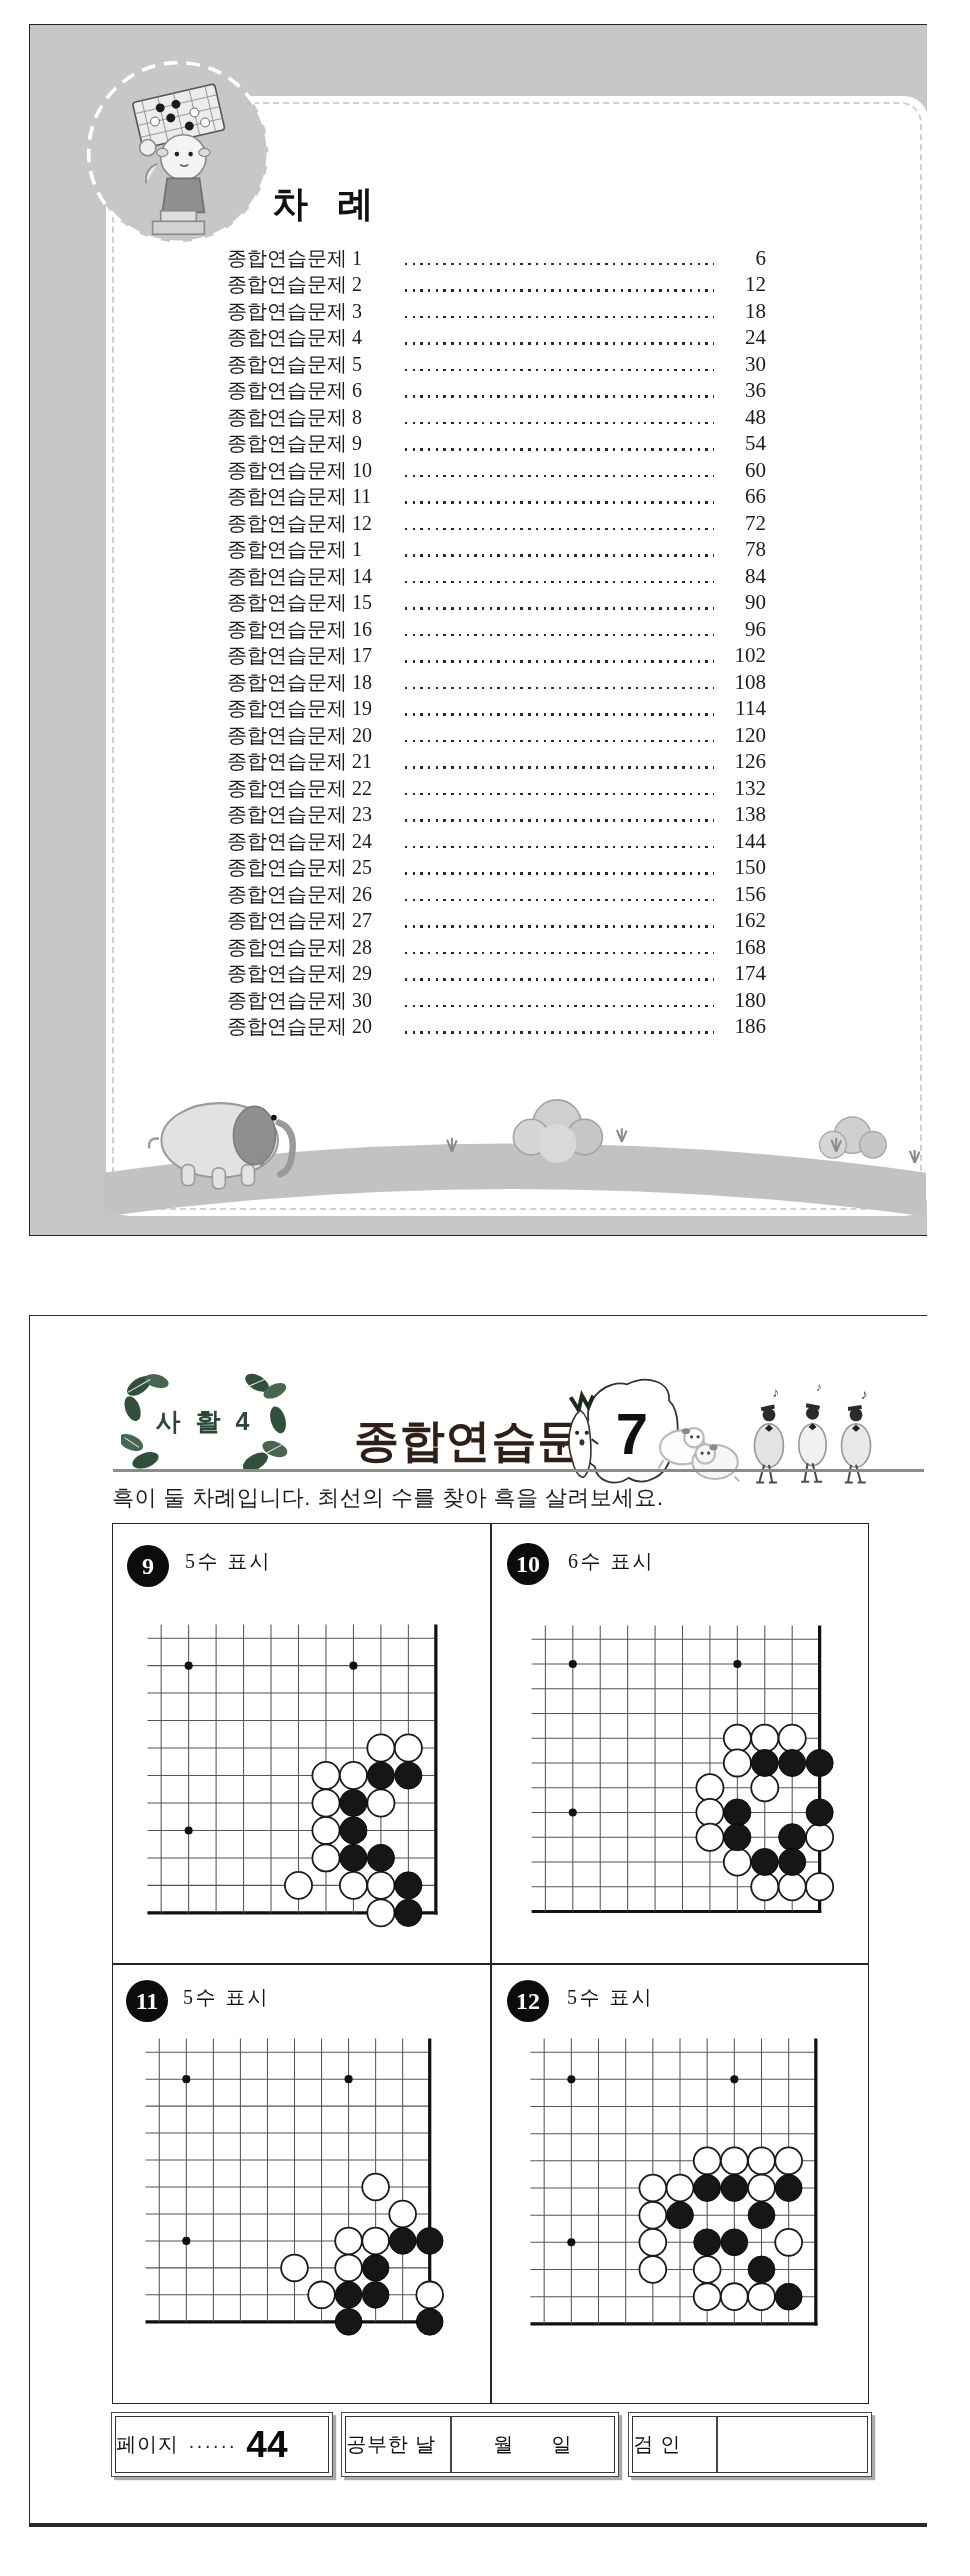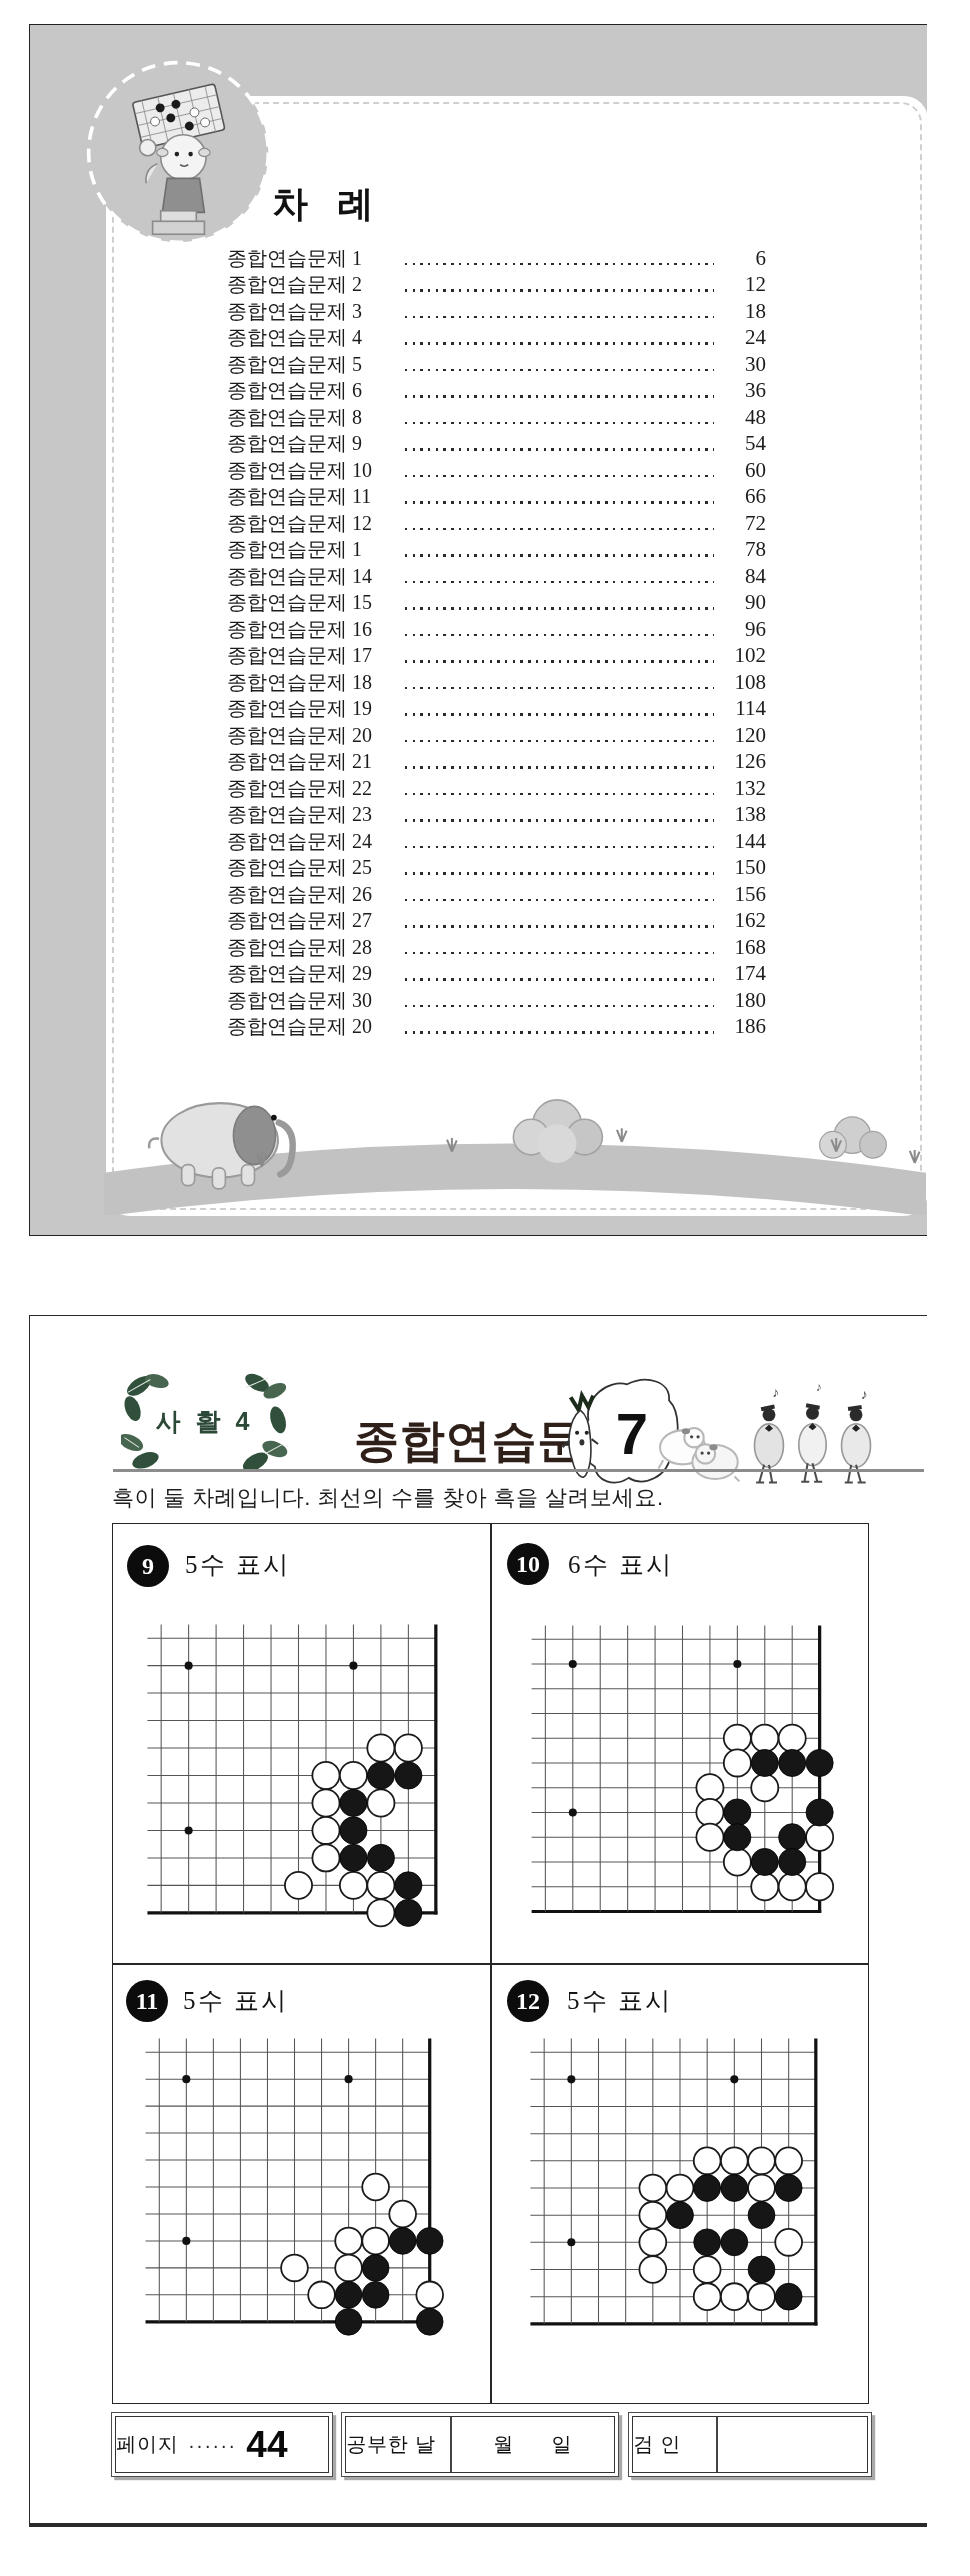--- a/index.html
+++ b/index.html
@@ -36,21 +36,21 @@
   #instruction{left:82px;top:167px;font-size:22px;letter-spacing:0.4px;color:#1e1e1e;}
 
   #problems-grid{left:82px;top:207px;width:755px;height:879px;border:1.6px solid #262626;}
   #grid-div-v{left:377px;top:0;width:1.6px;height:100%;background:#262626;position:absolute;}
   #grid-div-h{left:0;top:439px;width:100%;height:1.6px;background:#262626;position:absolute;}
 
   .pnum{position:absolute;width:42px;height:42px;border-radius:50%;background:#0c0c0c;color:#fff;
         display:flex;align-items:center;justify-content:center;
         font-family:"Liberation Serif","DejaVu Serif",serif;font-size:24px;font-weight:bold;}
   .plabel{position:absolute;font-family:"Liberation Serif","DejaVu Serif",serif;
-          font-size:25px;letter-spacing:2.4px;color:#141414;white-space:nowrap;}
+          font-size:20px;letter-spacing:2.4px;color:#141414;white-space:nowrap;}
   .go-board{position:absolute;}
 
   #p9-circle {left:97px;top:229px;}  #p9-label {left:155px;top:232px;}  #p9-board {left:115px;top:306px;}
   #p10-circle{left:477px;top:227px;}  #p10-label{left:538px;top:232px;}  #p10-board{left:499px;top:307px;}
   #p11-circle{left:96px;top:664px;}  #p11-label{left:153px;top:668px;}  #p11-board{left:113px;top:720px;}
   #p12-circle{left:477px;top:664px;}  #p12-label{left:537px;top:668px;}  #p12-board{left:498px;top:720px;}
 
   
   .fbox{position:absolute;top:1096px;height:65px;background:#fff;border:1.6px solid #4c4c4c;
         box-shadow:3.2px 3.2px 0 #a9a9a9;padding:3.2px;box-sizing:border-box;}

